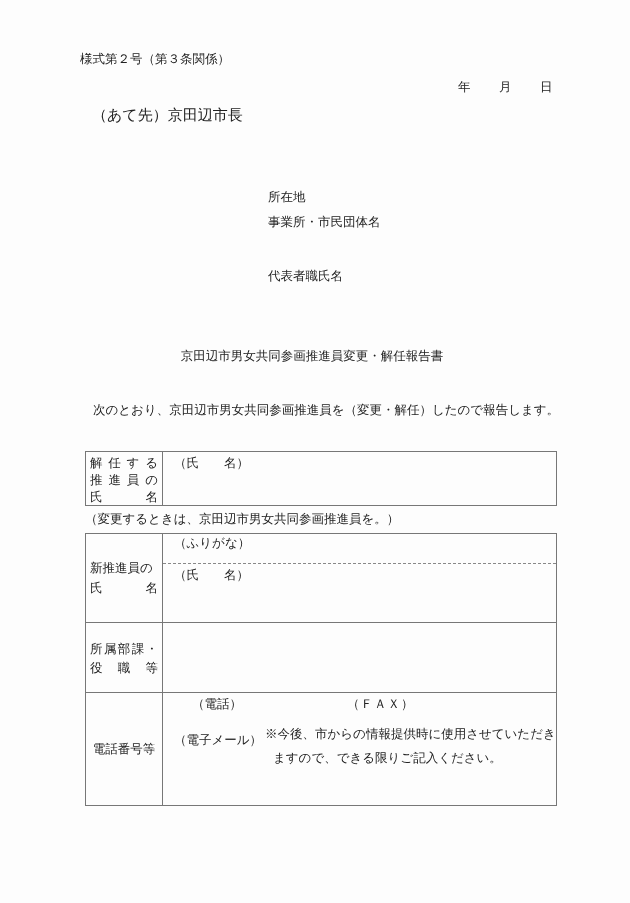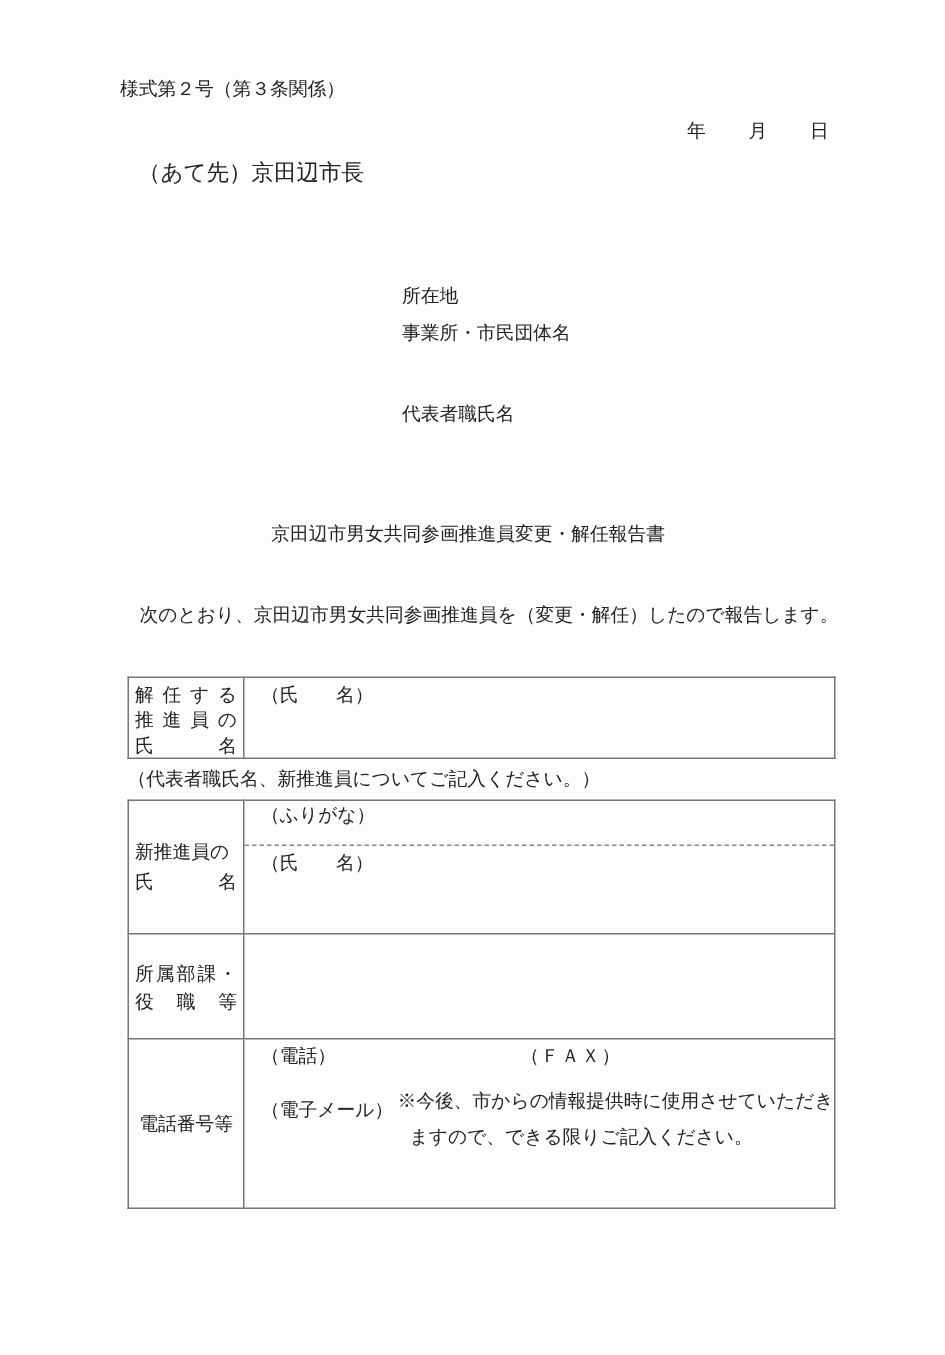--- a/index.html
+++ b/index.html
@@ -91,21 +91,21 @@
         </div>
       </div>
     </td>
     <td>
       <div class="content-pad">（氏　　名）</div>
     </td>
   </tr>
 </tbody>
   </table>
 
-<div class="abs note">（代表者職氏名、新推進員についてご記入ください。）</div>
+<div class="abs note">（変更するときは、京田辺市男女共同参画推進員を。）</div>
 
 <table class="form t2">
   <tbody>
       <tr style="height:88px;">
     <td class="lbl" style="vertical-align:middle;">
       <div style="padding:0 4px; line-height:20px;">
         <div>新推進員の</div>
         <div class="spread-line">
           <span>氏</span>
           <span>名</span>
@@ -138,21 +138,21 @@
       </div>
     </td>
     <td></td>
   </tr>
   <tr style="height:112px;">
     <td class="lbl" style="vertical-align:middle;text-align:center;">
       <div style="padding:0 4px;">電話番号等</div>
     </td>
     <td style="height:112px;">
       <div class="tel-area" style="height:112px;">
-        <div class="abs" style="left:11px; top:5px;">（電話）</div>
+        <div class="abs" style="left:29px; top:5px;">（電話）</div>
         <div class="abs" style="left:184px; top:5px; letter-spacing:1px;text-align:right;">（ＦＡＸ）</div>
         <div class="abs" style="left:11px; top:41px;">（電子メール）</div>
         <div class="abs" style="left:102px; top:35px;">※今後、市からの情報提供時に使用させていただき</div>
         <div class="abs" style="left:98px; top:59px;margin-left:12px;">ますので、できる限りご記入ください。</div>
       </div>
     </td>
   </tr>
 </tbody>
   </table>
 

